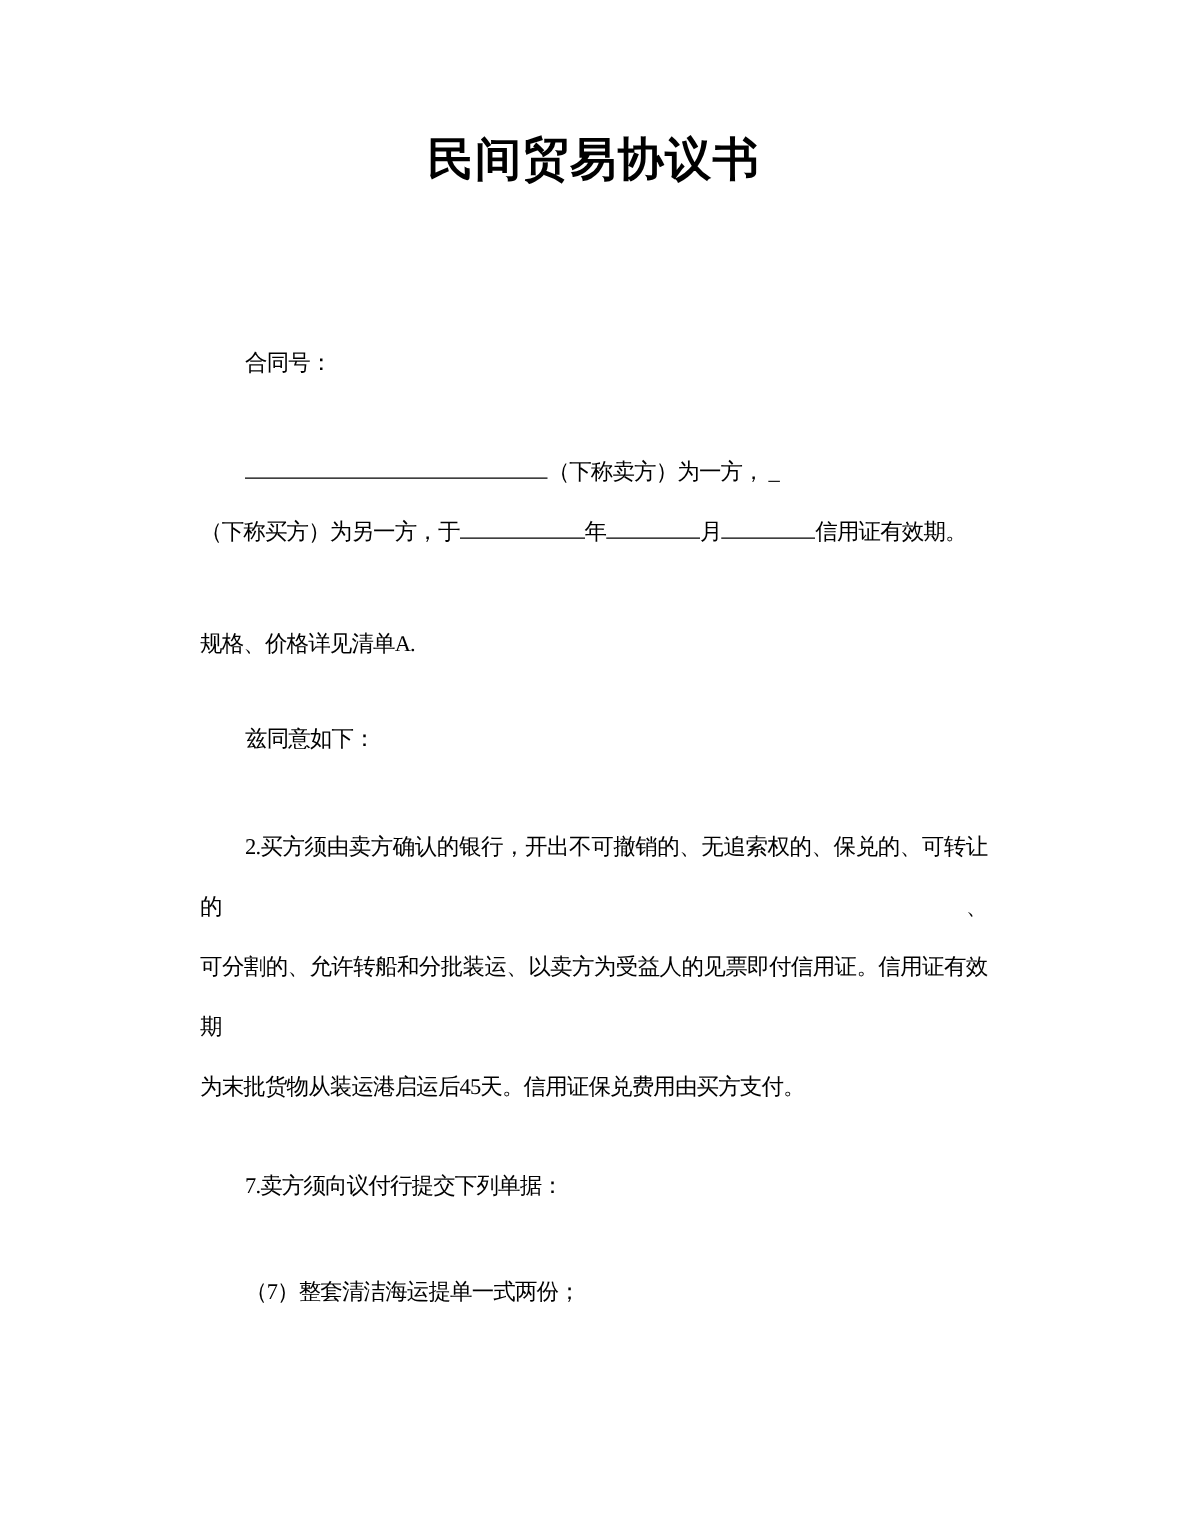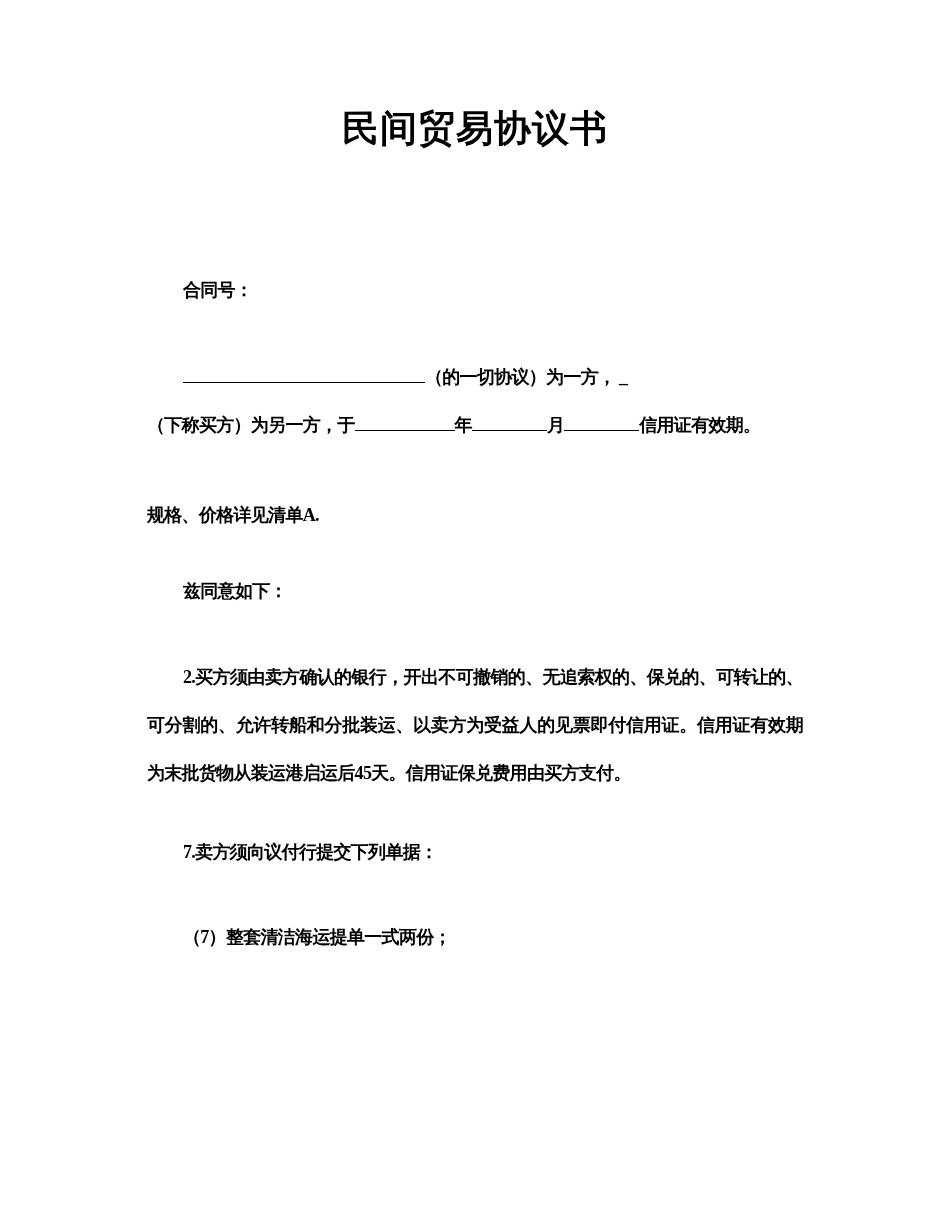--- a/index.html
+++ b/index.html
@@ -24,22 +24,21 @@
   .doc-title {
     margin: 102px 0 0 0;
     font-family: Liberation Serif, serif;
     font-weight: 700;
     font-size: 37px;
     line-height: 54px;
     text-align: center;
     letter-spacing: 1px;
   }
   .para {
-    margin: 4px;
-    font-weight: bold;
+    margin: 17px;
   }
   .line {
     font-size: 18px;
     line-height: 48px;
     letter-spacing: -0.7px;
     text-align: justify;
     white-space: nowrap;
   }
   .line.fill {
     text-align-last: justify;
@@ -63,21 +62,21 @@
 <div class="page">
 
   <h1 class="doc-title">民间贸易协议书</h1>
 
   <div class="para" style="margin-top:110px">
     <div class="line indent">合同号：</div>
   </div>
 
   <div class="para" style="margin-top:39px">
     <div class="line indent">
-      <span class="blank w-seller"></span><span>（的一切协议）为一方， </span><span>_</span>
+      <span class="blank w-seller"></span><span>（下称卖方）为一方， </span><span>_</span>
     </div>
     <div class="line">
       <span>（下称买方）为另一方，于</span><span class="blank w-year"></span><span>年</span><span class="blank w-month"></span><span>月</span><span class="blank w-day"></span><span>信用证有效期。</span>
     </div>
   </div>
 
   <div class="para" style="margin-top:42px">
     <div class="line">规格、价格详见清单A.</div>
   </div>
 

